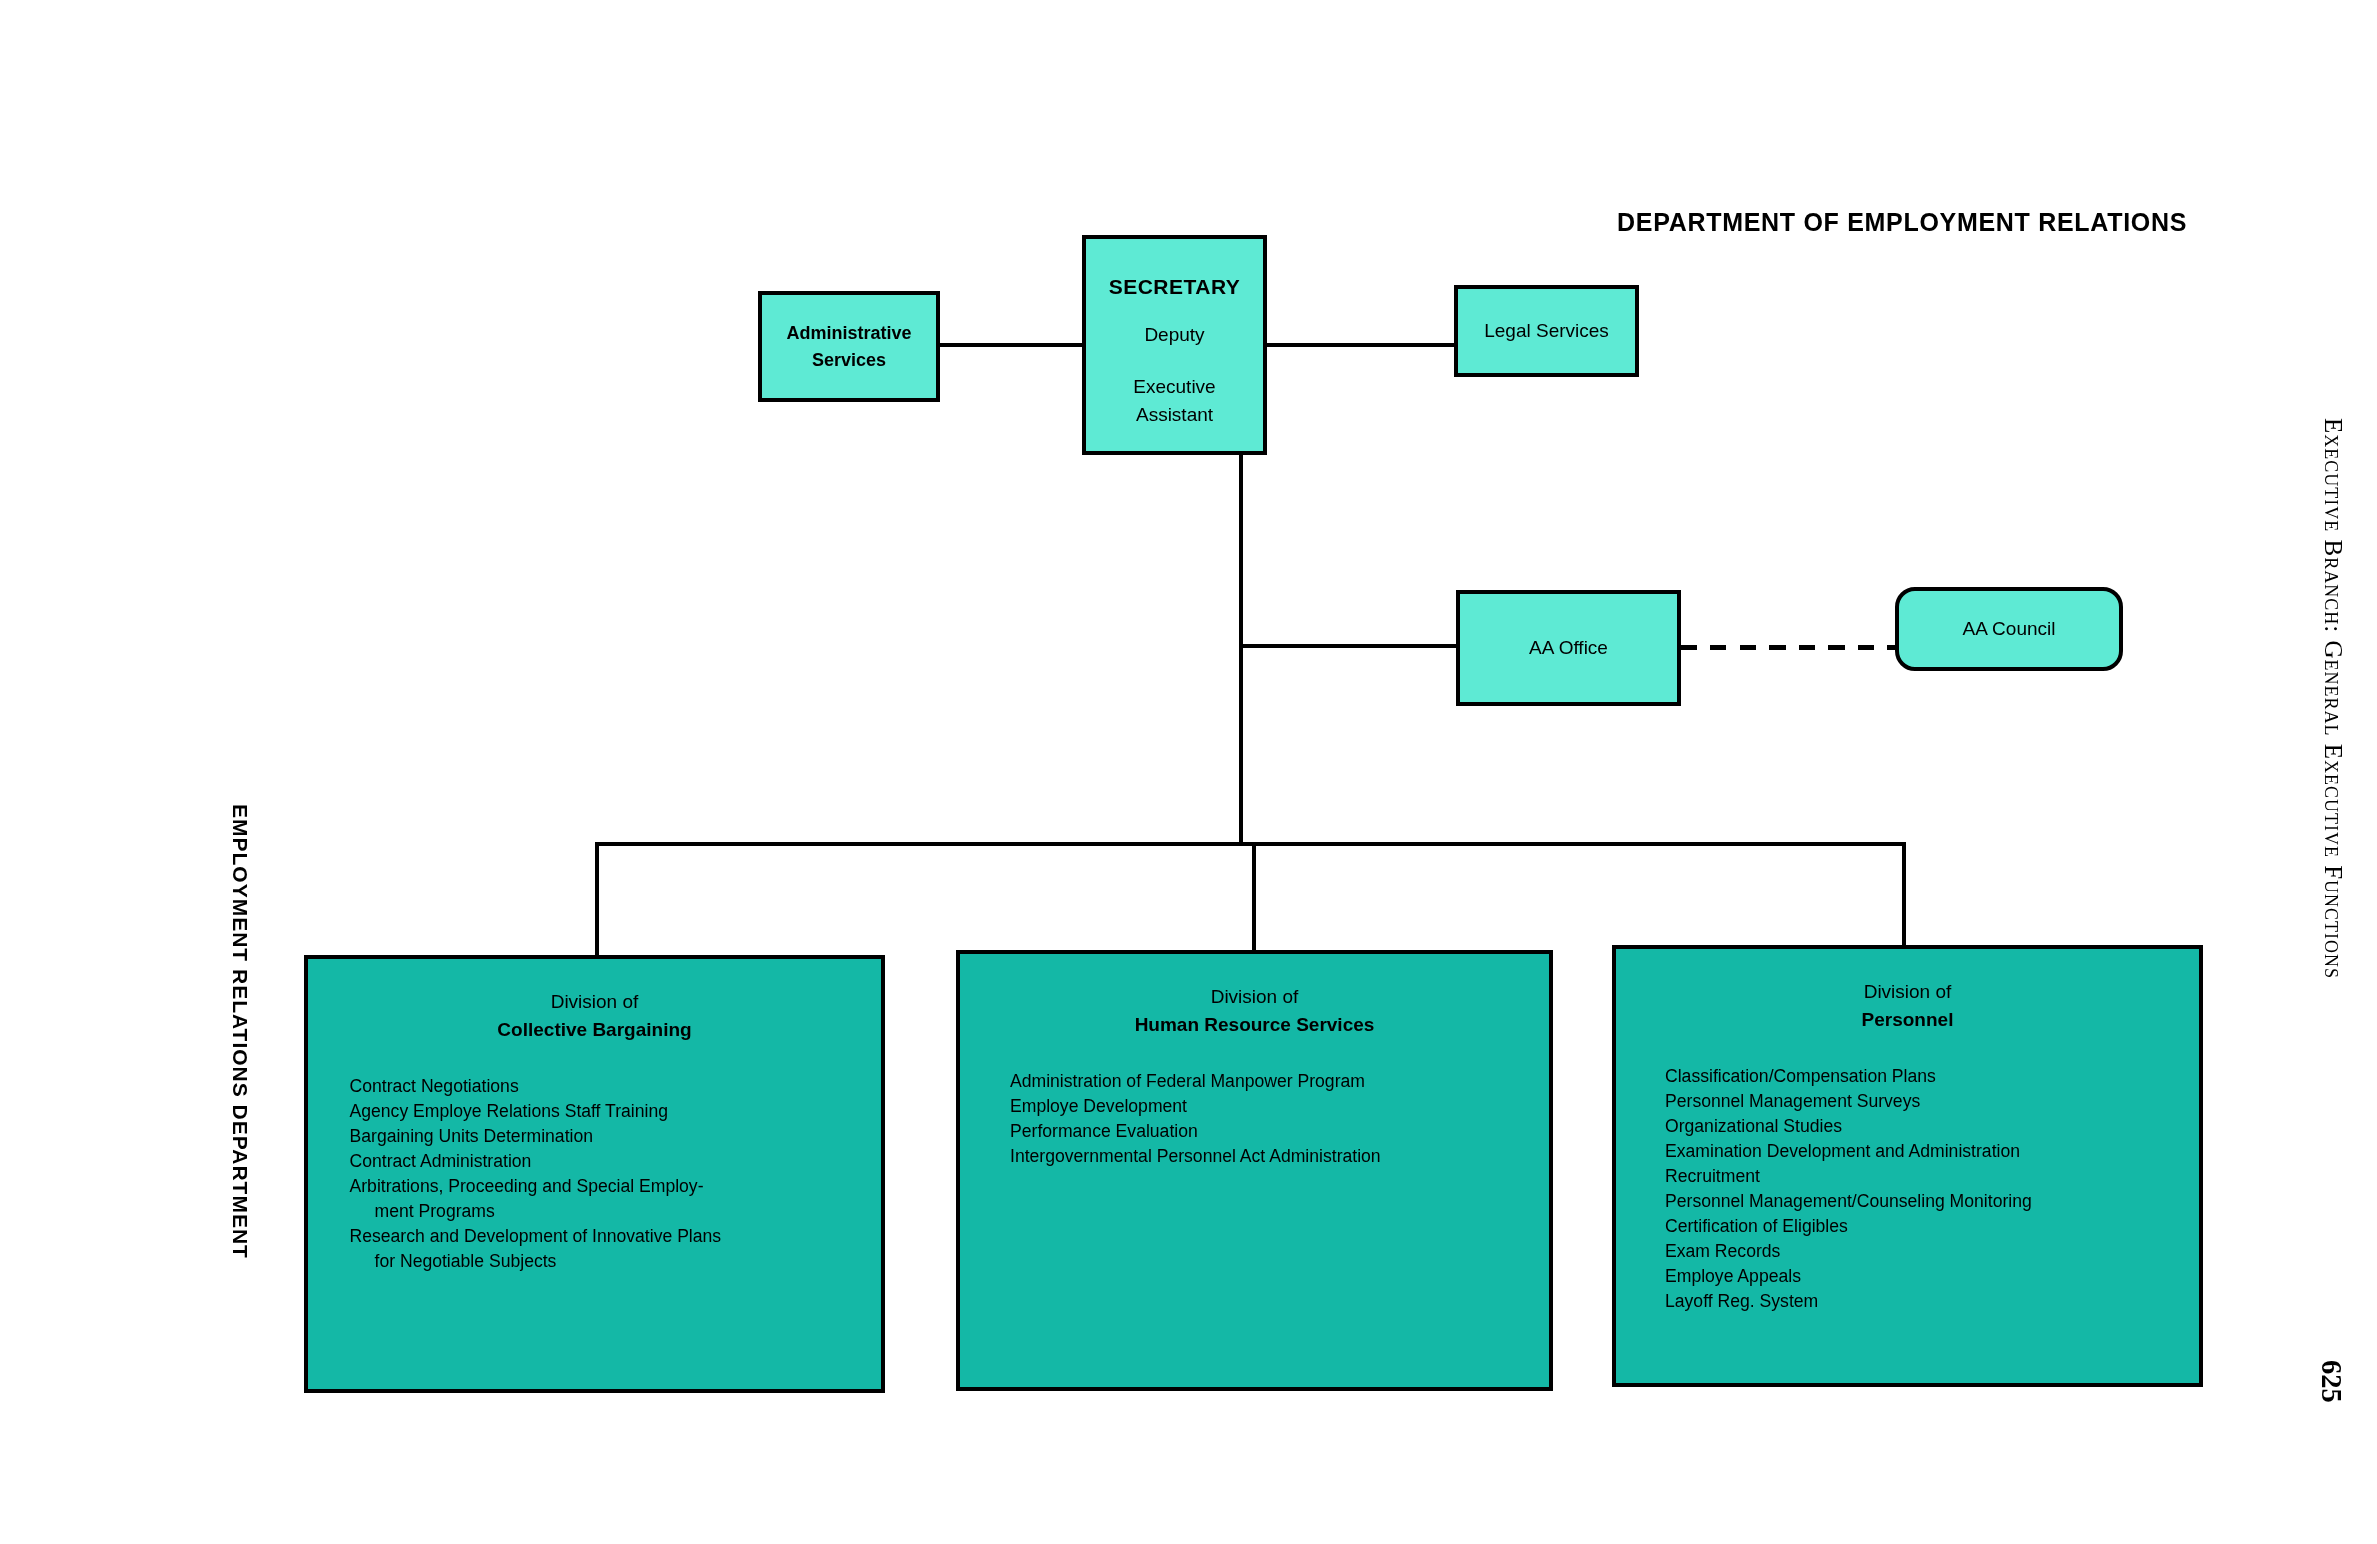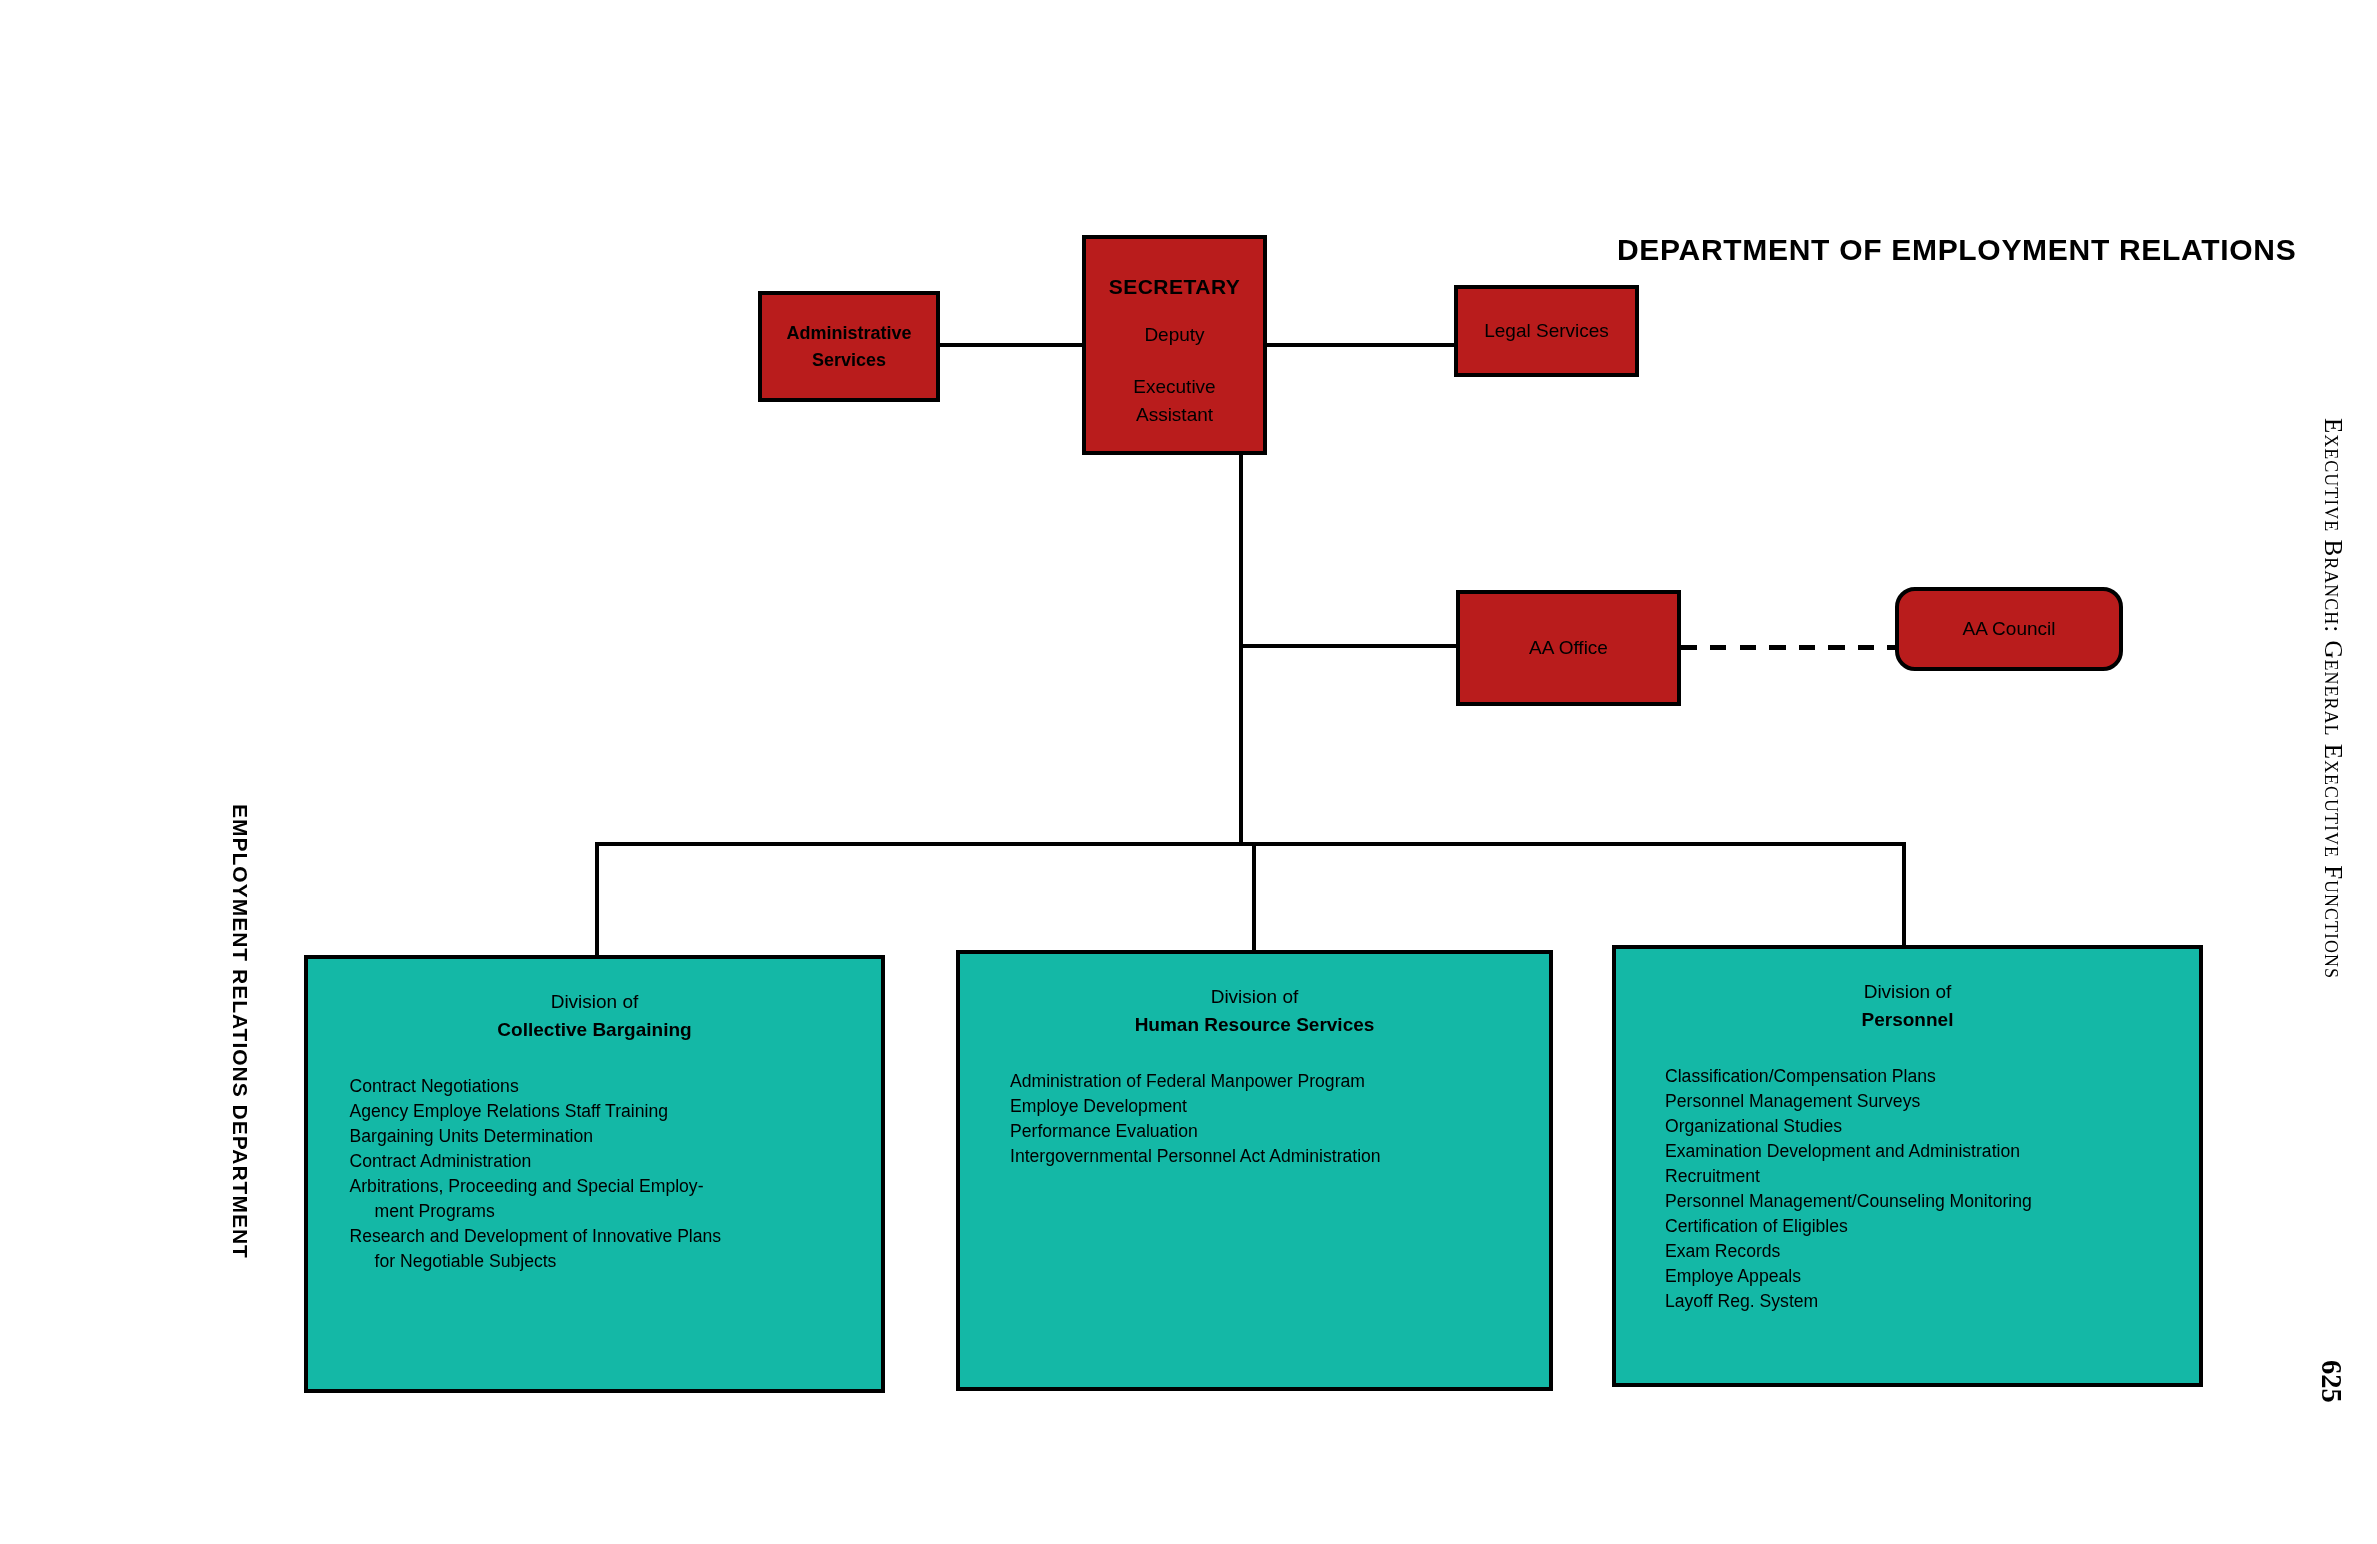--- a/index.html
+++ b/index.html
@@ -14,32 +14,32 @@
     background: #ffffff;
     overflow: hidden;
     font-family: "Liberation Sans", sans-serif;
     color: #000000;
   }
 
   
   .chart-title {
     position: absolute;
     left: 1617px;
-    top: 233px;
-    font-size: 30px;
+    top: 208px;
+    font-size: 25px;
     font-weight: bold;
     letter-spacing: 0.7px;
     white-space: nowrap;
   }
 
   
   .node {
     position: absolute;
     border: 4.3px solid #000000;
-    background: #b91c1c;
+    background: #5eead4;
     box-sizing: border-box;
     display: flex;
     flex-direction: column;
     align-items: center;
     justify-content: center;
     text-align: center;
   }
   .node .line {
     font-size: 19px;
     line-height: 1.45;

